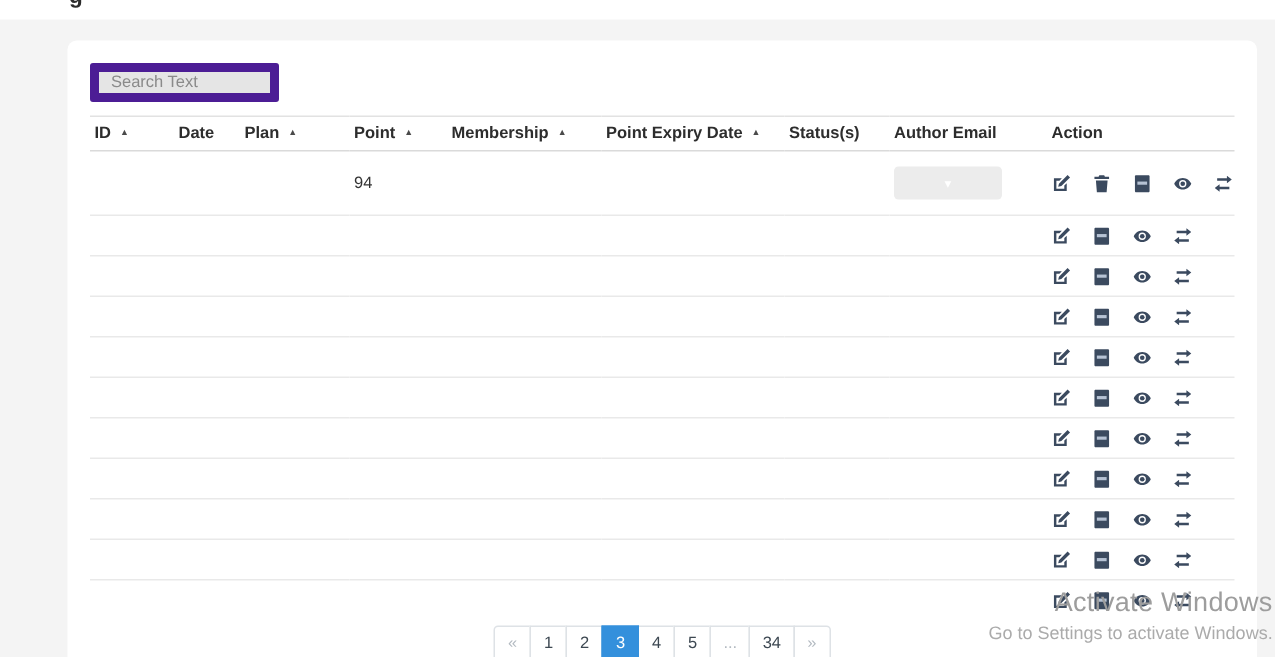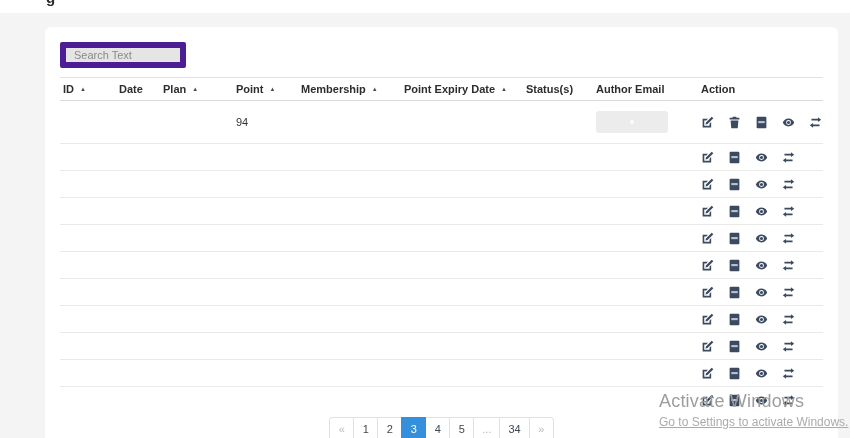--- a/index.html
+++ b/index.html
@@ -74,23 +74,23 @@
     min-width:25px; height:24px; padding:0 8px;
     display:flex; align-items:center; justify-content:center;
     background:#fff; border:1px solid #dee2e6; margin-left:-1px;
     font-size:11px; color:#3d4852; text-decoration:none; cursor:pointer;
   }
   .page-btn:first-child { border-radius:3px 0 0 3px; margin-left:0; }
   .page-btn:last-child  { border-radius:0 3px 3px 0; }
   .page-btn.muted { color:#b3bac1; }
   .page-btn.active { background:#3490dc; border-color:#3490dc; color:#fff; z-index:1; }
   
-  .watermark { position:absolute; left:659px; top:391px; z-index:3; text-align:left; }
+  .watermark { position:absolute; left:659px; top:391px; z-index:3; text-align:right; }
   .watermark .wm1 { font-size:18px; color:#9d9d9d; letter-spacing:0.2px; }
-  .watermark .wm2 { font-size:12px; color:#ababab; margin-top:3px;text-decoration:underline; }
+  .watermark .wm2 { font-size:12px; color:#ababab; margin-top:3px; }
 </style>
 </head>
 <body>
 
 <div class="top-strip">
   <span class="clipped-title">g</span>
 </div>
 
 <div class="card">
   <div class="card-inner">

